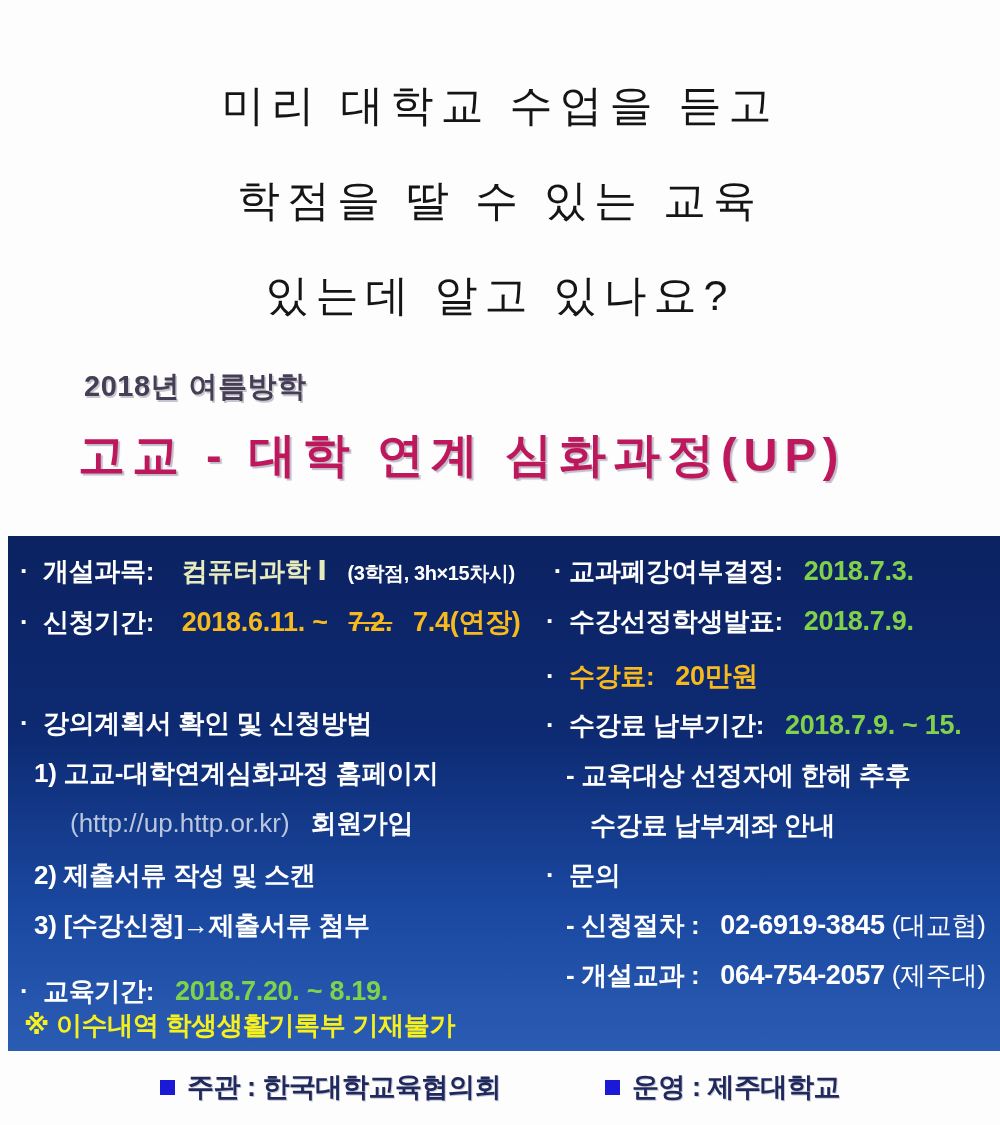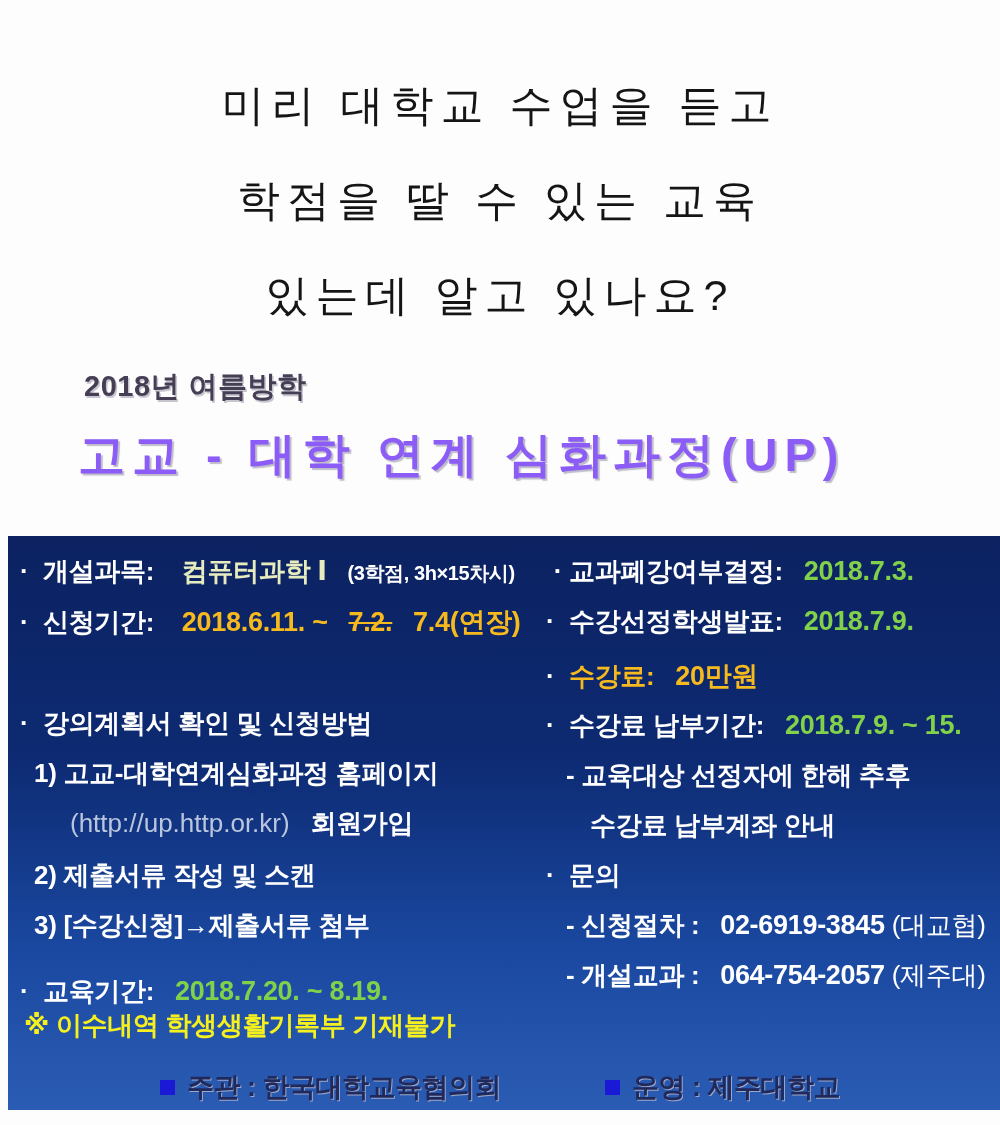--- a/index.html
+++ b/index.html
@@ -43,35 +43,35 @@
     color: #453e55;
     font-size: 29px;
     font-weight: 700;
     letter-spacing: 0.5px;
     text-shadow: 1.5px 1.5px 0 rgba(180,178,190,0.75);
   }
   .main-title {
     position: absolute;
     top: 424px;
     left: 78px;
-    color: #8b5cf6;
+    color: #be185d;
     font-size: 47px;
     font-weight: 700;
     letter-spacing: 7px;
     white-space: pre;
     text-shadow: 2px 2px 1px rgba(178,176,190,0.85);
   }
 
   
   .info-panel {
     position: absolute;
     top: 536px;
     left: 8px;
     width: 992px;
-    height: 574px;
+    height: 515px;
     background: linear-gradient(to bottom, #0c2261 0%, #0d2a72 38%, #1a48a0 72%, #2b5cb4 100%);
   }
   .col {
     position: absolute;
     top: 0;
     height: 100%;
   }
   .col-left  { left: 12px;  width: 520px; }
   .col-right { left: 538px; width: 452px; }
 

